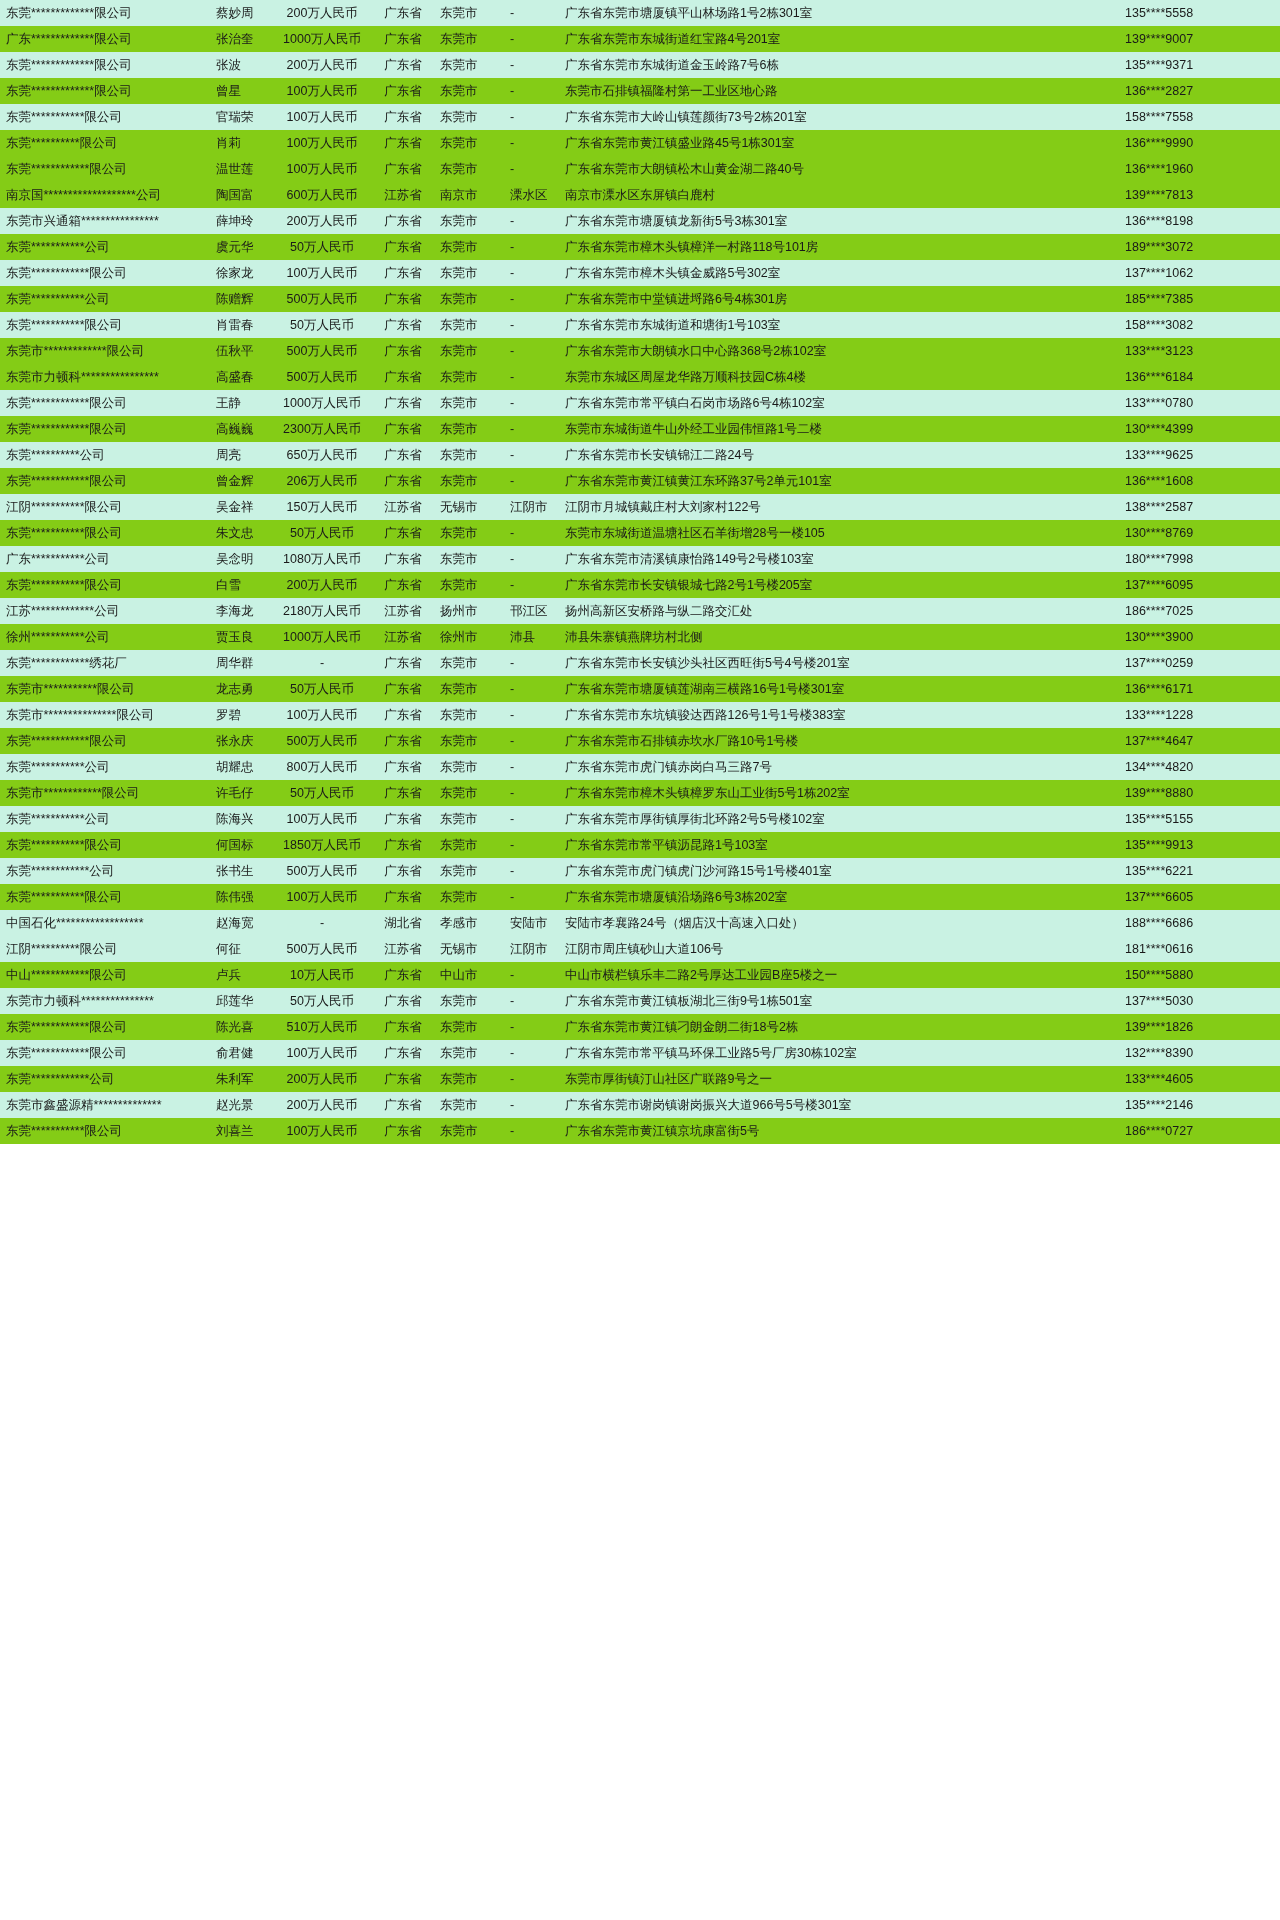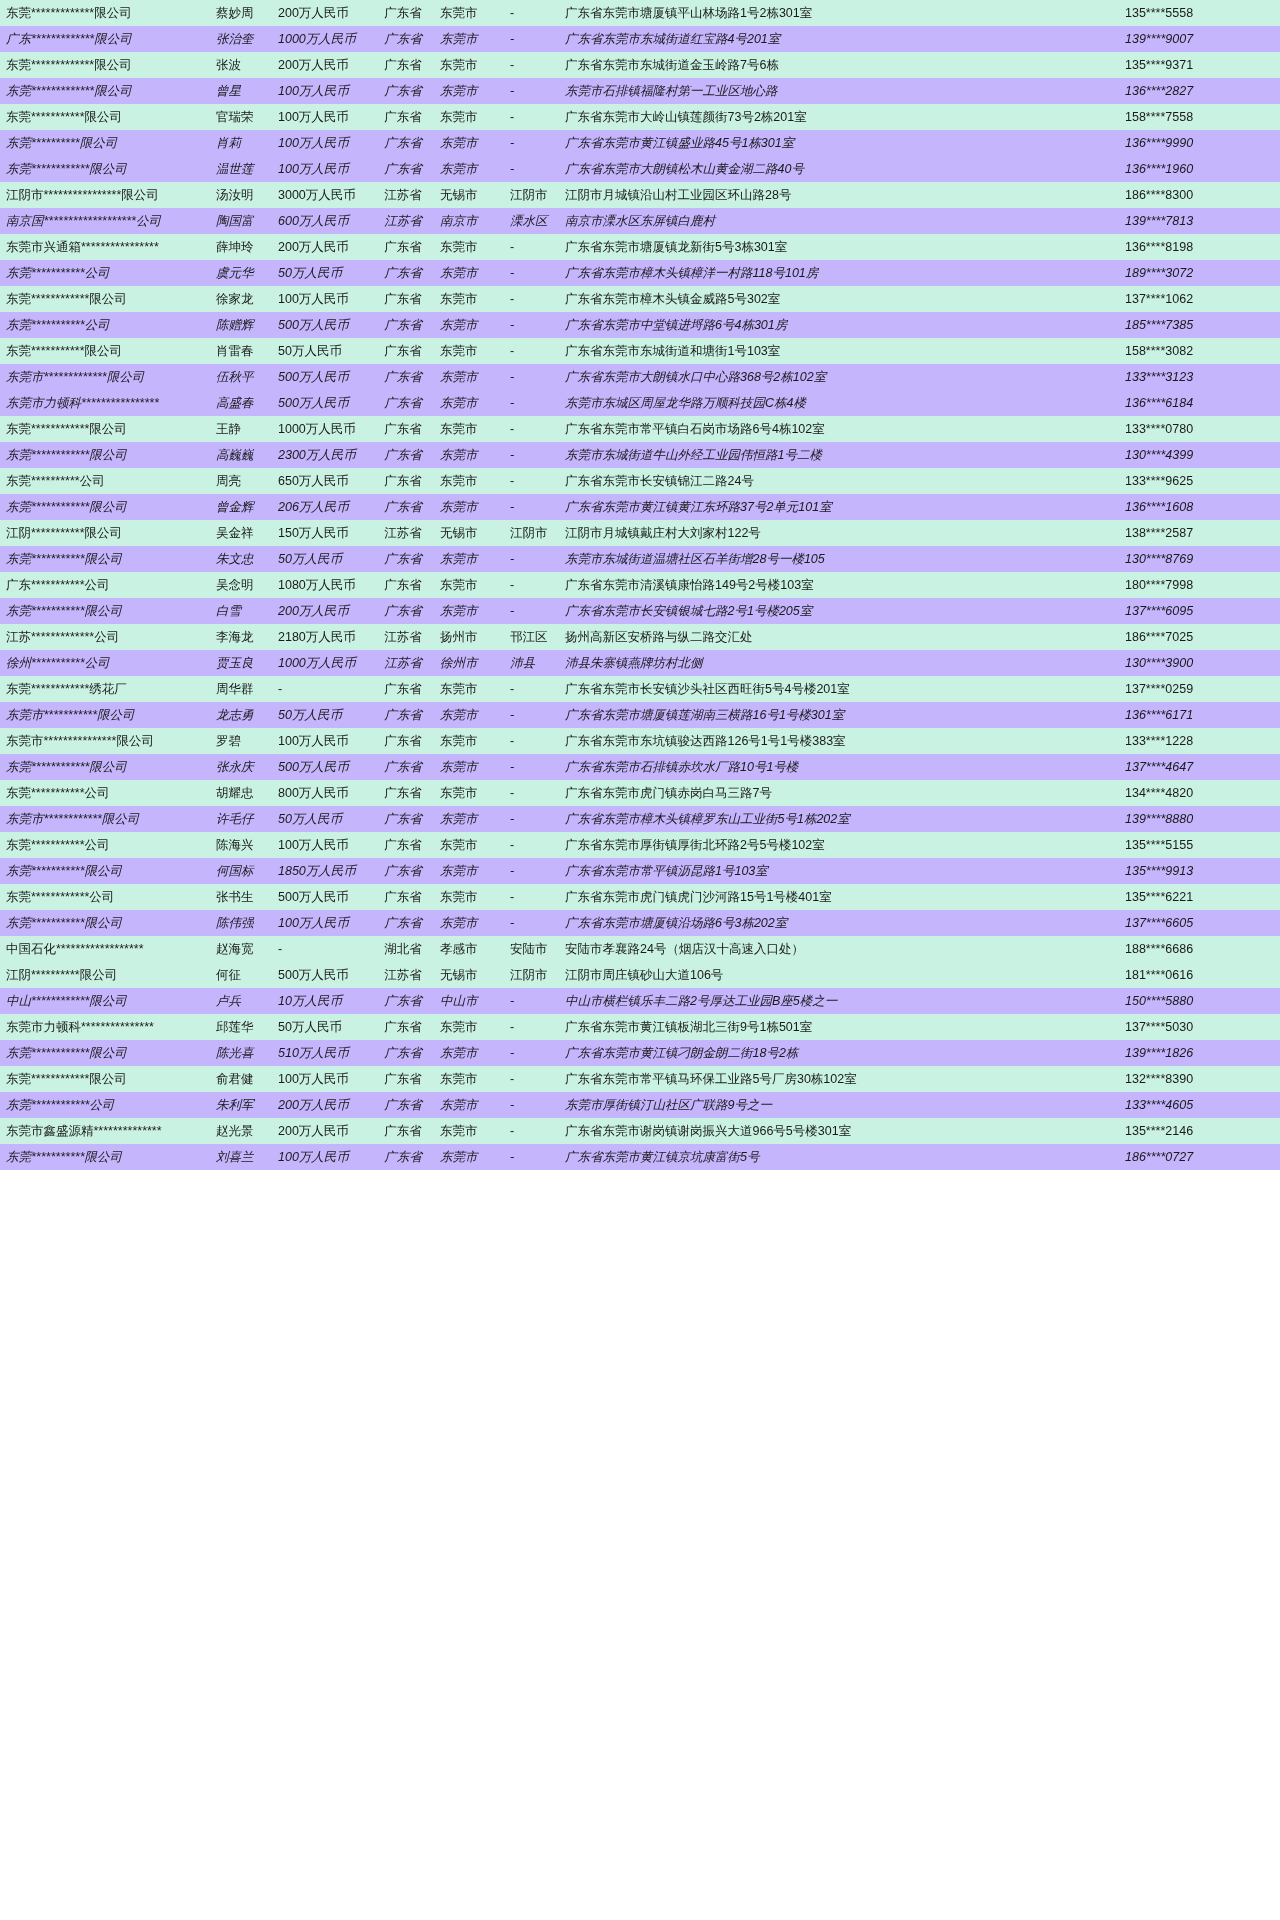--- a/index.html
+++ b/index.html
@@ -18,43 +18,42 @@
     font-size: 12.5px;
     color: #1a1a1a;
   }
   table.data-table tr {
     height: 26px;
   }
   table.data-table tr.row-alt {
     background: #c9f2e3;
   }
   table.data-table tr.row-plain {
-    background: #c4b5fd;
-    font-style: italic;
+    background: #84cc16;
   }
   table.data-table td {
     padding: 0 6px;
     vertical-align: middle;
     white-space: nowrap;
     overflow: hidden;
     line-height: 1.2;
   }
   
   col.c-name     { width: 210px; }
   col.c-person   { width: 62px; }
   col.c-capital  { width: 100px; }
   col.c-province { width: 62px; }
   col.c-city     { width: 70px; }
   col.c-district { width: 55px; }
   col.c-address  { width: 560px; }
   col.c-phone    { width: 161px; }
 
   td.cell-name     { text-align: left; padding-left: 8px; }
   td.cell-person   { text-align: left; }
-  td.cell-capital  { text-align: left; }
+  td.cell-capital  { text-align: center; }
   td.cell-province { text-align: center; }
   td.cell-city     { text-align: left; }
   td.cell-district { text-align: left; }
   td.cell-address  { text-align: left; }
   td.cell-phone    { text-align: left; }
 </style>
 </head>
 <body>
 
 <table class="data-table">
@@ -132,30 +131,20 @@
       <tr class="row-plain">
         <td class="cell-name">东莞************限公司</td>
         <td class="cell-person">温世莲</td>
         <td class="cell-capital">100万人民币</td>
         <td class="cell-province">广东省</td>
         <td class="cell-city">东莞市</td>
         <td class="cell-district">-</td>
         <td class="cell-address">广东省东莞市大朗镇松木山黄金湖二路40号</td>
         <td class="cell-phone">136****1960</td>
       </tr>
-      <tr class="row-alt">
-        <td class="cell-name">江阴市****************限公司</td>
-        <td class="cell-person">汤汝明</td>
-        <td class="cell-capital">3000万人民币</td>
-        <td class="cell-province">江苏省</td>
-        <td class="cell-city">无锡市</td>
-        <td class="cell-district">江阴市</td>
-        <td class="cell-address">江阴市月城镇沿山村工业园区环山路28号</td>
-        <td class="cell-phone">186****8300</td>
-      </tr>
       <tr class="row-plain">
         <td class="cell-name">南京国*******************公司</td>
         <td class="cell-person">陶国富</td>
         <td class="cell-capital">600万人民币</td>
         <td class="cell-province">江苏省</td>
         <td class="cell-city">南京市</td>
         <td class="cell-district">溧水区</td>
         <td class="cell-address">南京市溧水区东屏镇白鹿村</td>
         <td class="cell-phone">139****7813</td>
       </tr>

